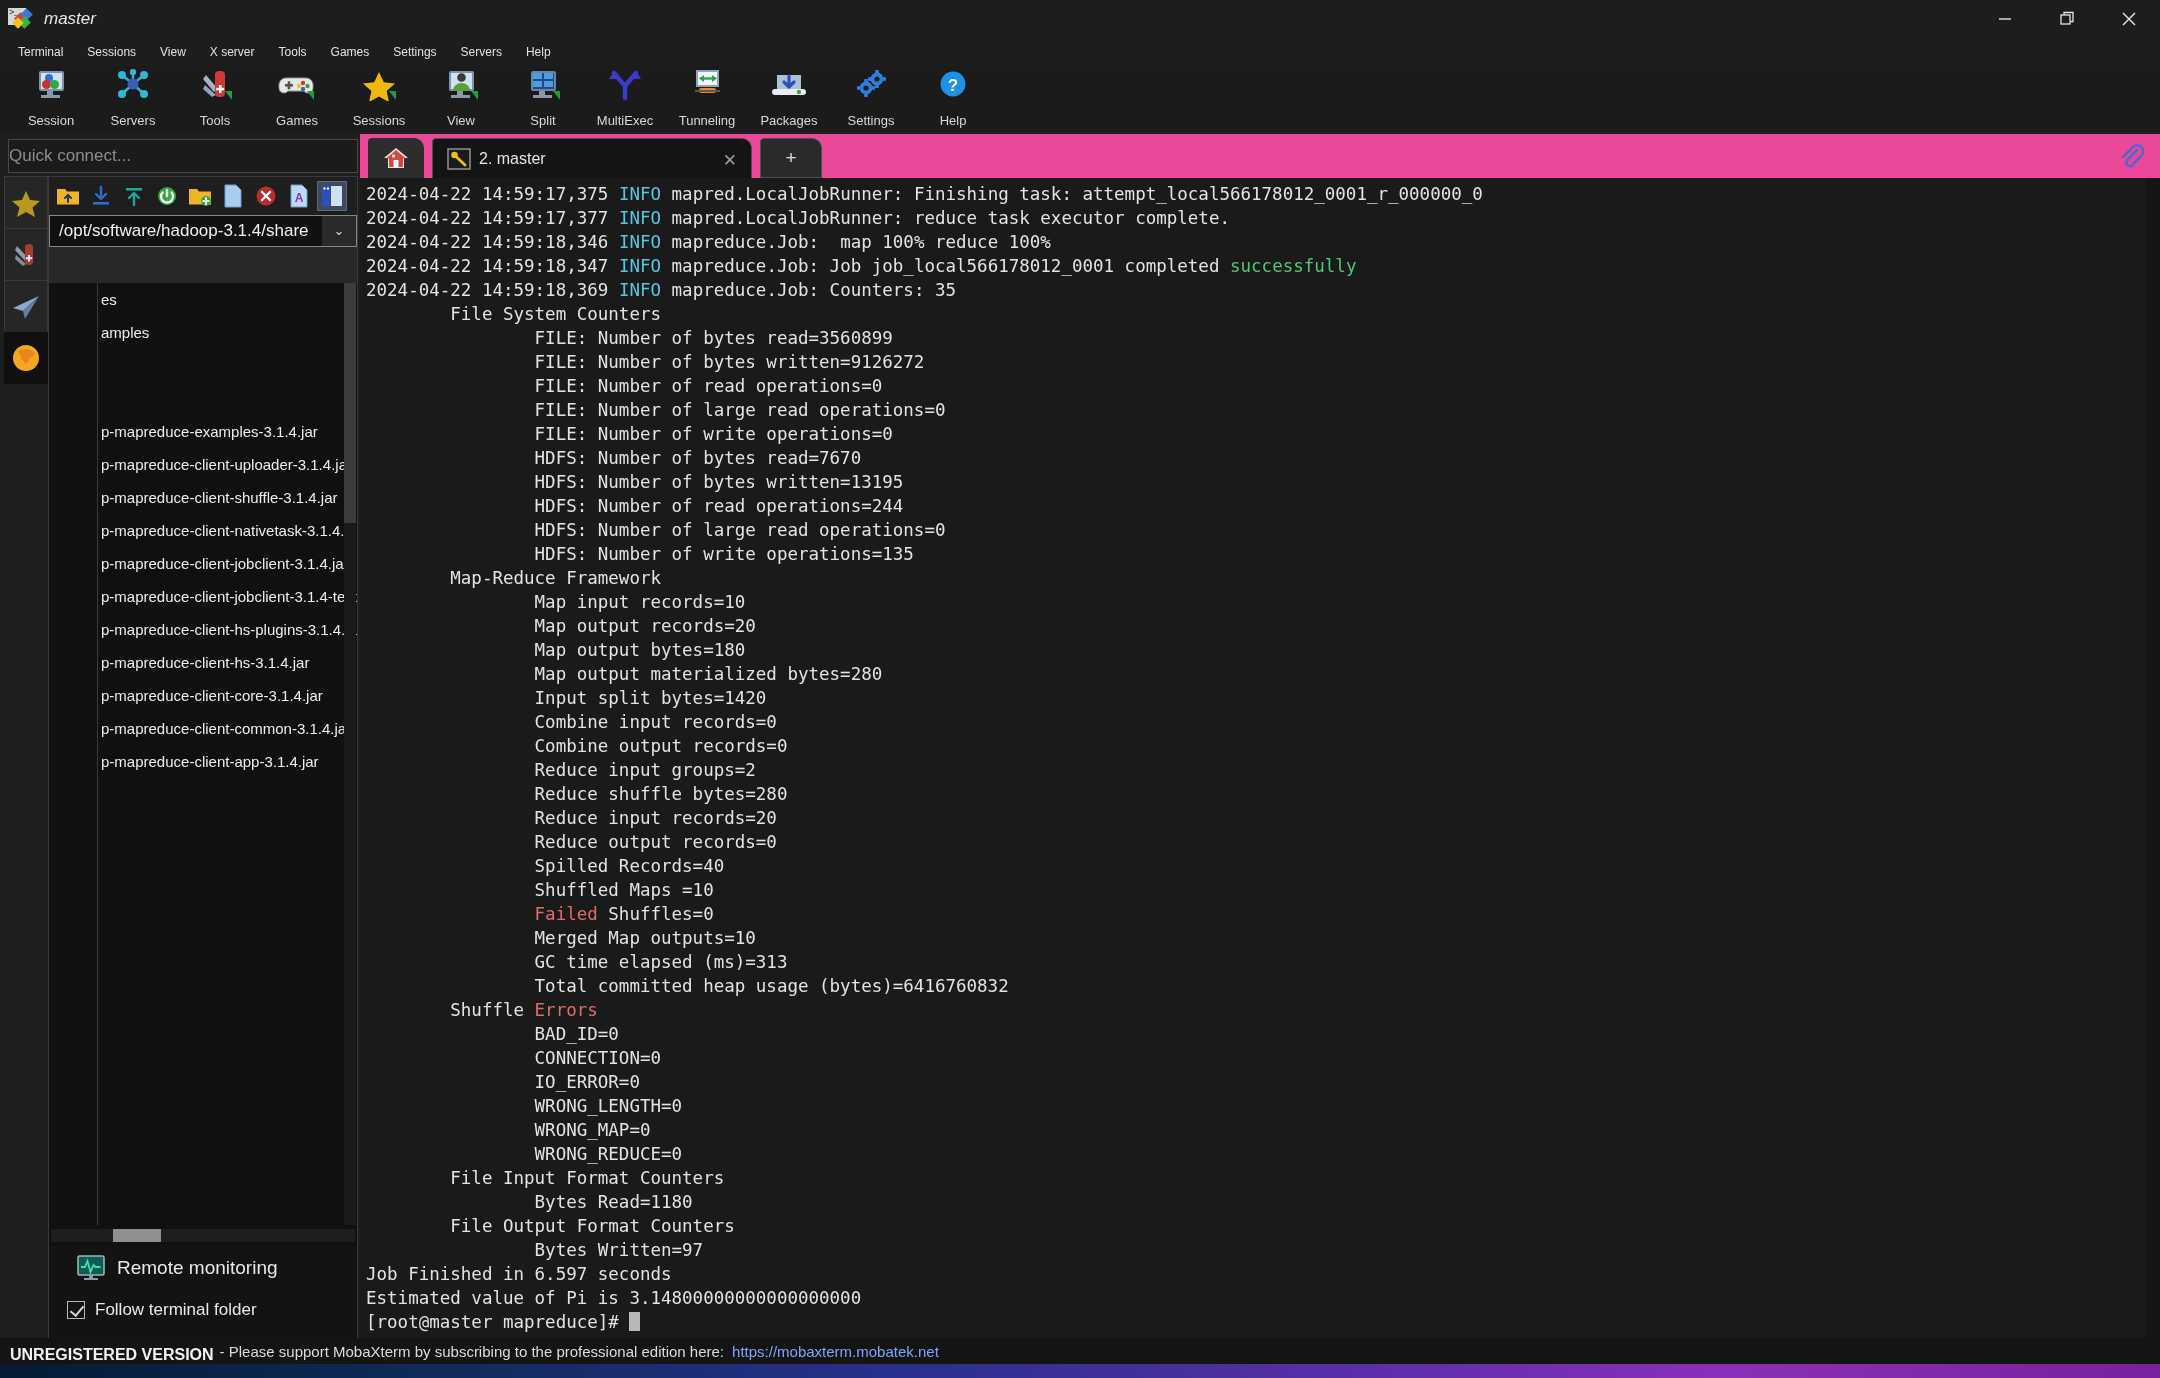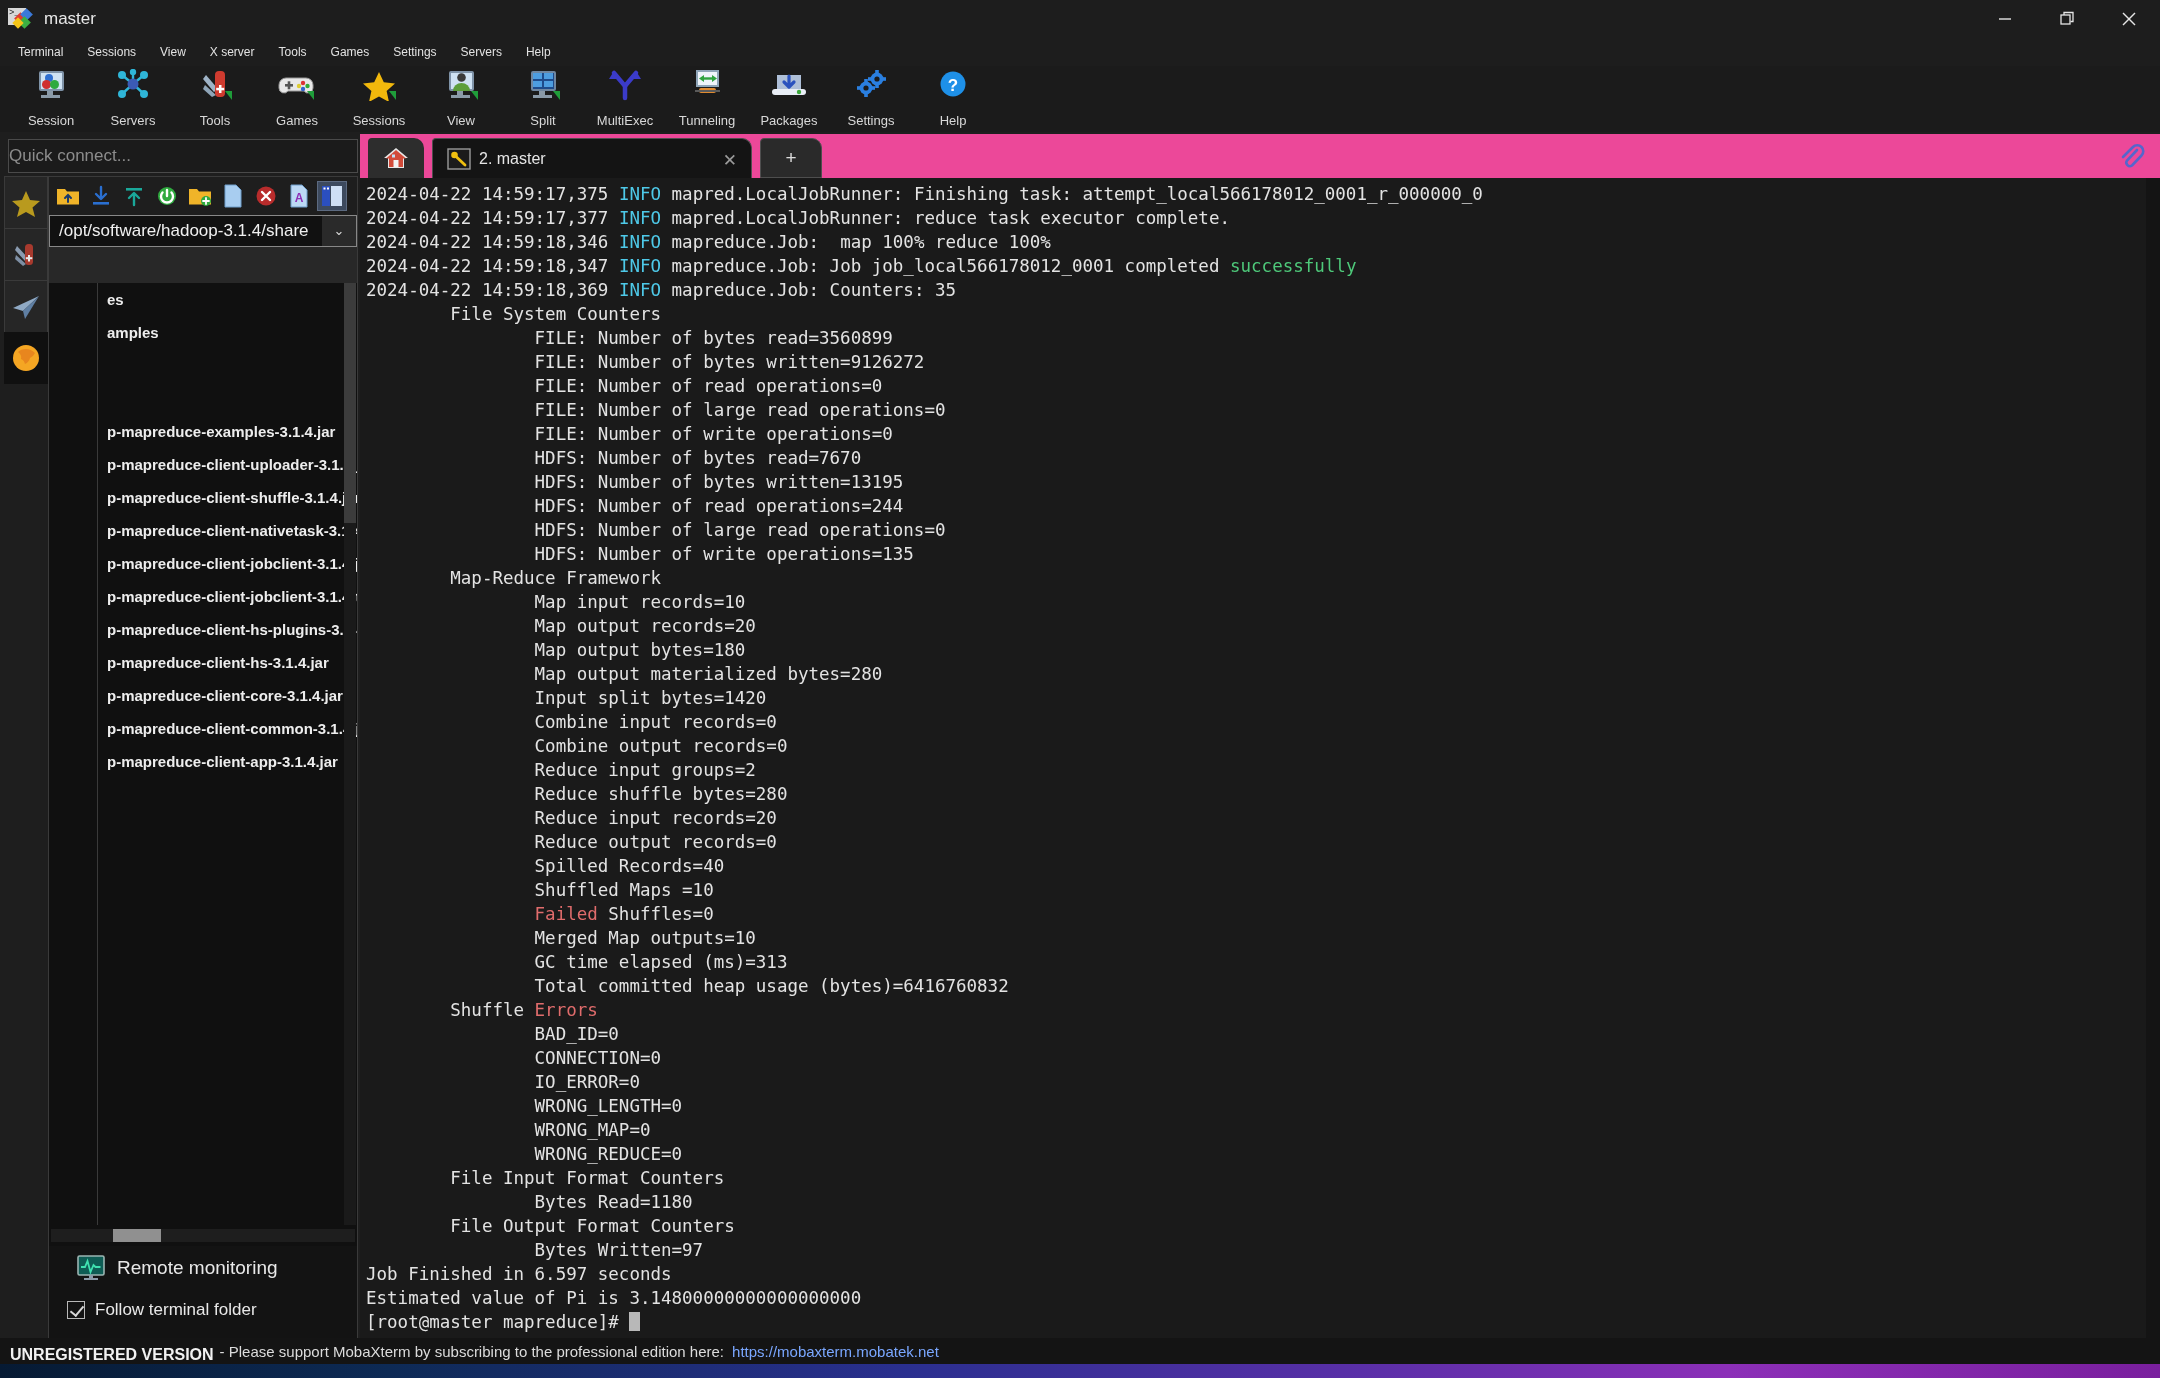--- a/index.html
+++ b/index.html
@@ -7,21 +7,21 @@
     width: 2160px; height: 1378px;
     background: #1b1b1b;
     font-family: "Liberation Sans", sans-serif;
     overflow: hidden;
   }
   .app { position: relative; width: 2160px; height: 1378px; background: #1e1e1e; }
 
   
   .titlebar {
     position: absolute; left: 0; top: 0; width: 2160px; height: 38px;
-    background: #1d1d1d; display: flex; align-items: center;
+    background: #1d1d1d; display: flex; align-items: center; font-style: italic;
   }
   .titlebar-icon { width: 26px; height: 24px; margin-left: 8px; position: relative; }
   .tb-ic-sq { position:absolute; left:0; top:1px; width:18px; height:17px; background:#d8d8d8; }
   .tb-ic-sq:after{ content:">_"; position:absolute; left:1px; top:0px; font-size:9px; color:#1b1b1b; font-family:"Liberation Mono",monospace;}
   .tb-ic-a { position:absolute; left:8px; top:7px; width:9px; height:9px; background:#e03b2f; transform:rotate(45deg); }
   .tb-ic-b { position:absolute; left:14px; top:3px; width:9px; height:9px; background:#3b79d8; transform:rotate(45deg); }
   .tb-ic-c { position:absolute; left:12px; top:11px; width:9px; height:9px; background:#3cb043; transform:rotate(45deg); }
   .tb-ic-d { position:absolute; left:6px; top:12px; width:8px; height:8px; background:#f5c518; transform:rotate(45deg); }
   .titlebar-text { color: #e8e8e8; font-size: 17px; margin-left: 10px; }
   .win-controls { position: absolute; right: 0; top: 0; height: 38px; display: flex; }
@@ -87,21 +87,21 @@
   .sf-btn.active { background:#3d4a5e; border:1px solid #5c6a80; }
   .sftp-path {
     position:absolute; left:0; top:38px; width:308px; height:32px; background:#111;
     border:1px solid #888; display:flex; align-items:center;
   }
   .sftp-path .pv { flex:1; color:#f0f0f0; font-size:17px; padding-left:9px; overflow:hidden; white-space:nowrap; }
   .sftp-path .pcar { width:34px; text-align:center; color:#ddd; font-size:13px; background:#2a2a2a; height:30px; line-height:30px; }
   .sftp-head { position:absolute; left:0; top:70px; width:308px; height:36px; background:#282828; }
   .sftp-list { position:absolute; left:0; top:106px; width:308px; bottom:113px; overflow:hidden; }
   .frow { height:33px; display:flex; align-items:center; color:#ededed; font-size:15px;
-          padding-left:6px; white-space:nowrap; overflow:hidden;font-weight:bold; }
+          padding-left:0; white-space:nowrap; overflow:hidden; }
   .frow .fn { margin-left:52px; }
   .sftp-vsep { position:absolute; left:48px; top:106px; width:1px; bottom:113px; background:#3a3a3a; }
   .sftp-scroll { position:absolute; right:1px; top:106px; width:12px; bottom:113px; background:#1a1a1a; }
   .sftp-scroll .thumb { position:absolute; left:0; top:0; width:12px; height:240px; background:#3c3c3c; }
   .sftp-hscroll { position:absolute; left:2px; bottom:96px; width:304px; height:13px; background:#1e1e1e; }
   .sftp-hscroll .hthumb { position:absolute; left:62px; top:0; width:48px; height:13px; background:#909090; }
   .sftp-foot { position:absolute; left:0; bottom:0; width:308px; height:92px; background:#131313; }
   .rm-mon { display:flex; align-items:center; height:44px; padding-left:28px; }
   .rm-label { color:#e8e8e8; font-size:19px; margin-left:10px; }
   .ft-folder { display:flex; align-items:center; height:40px; padding-left:18px; }

